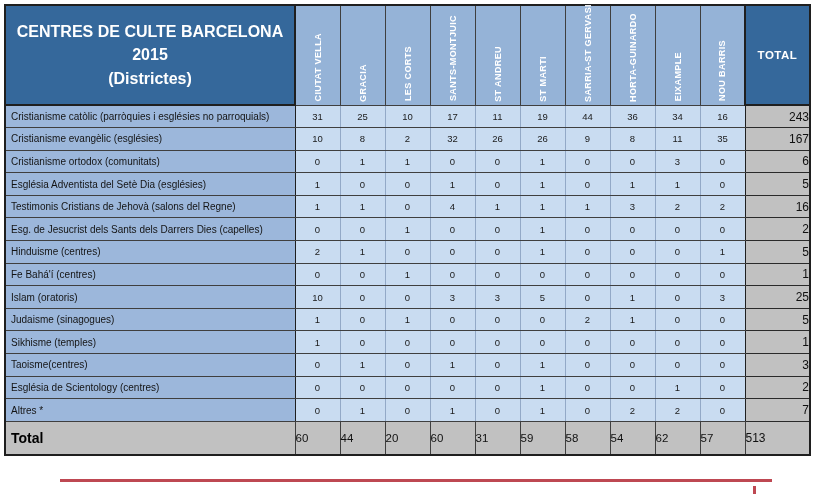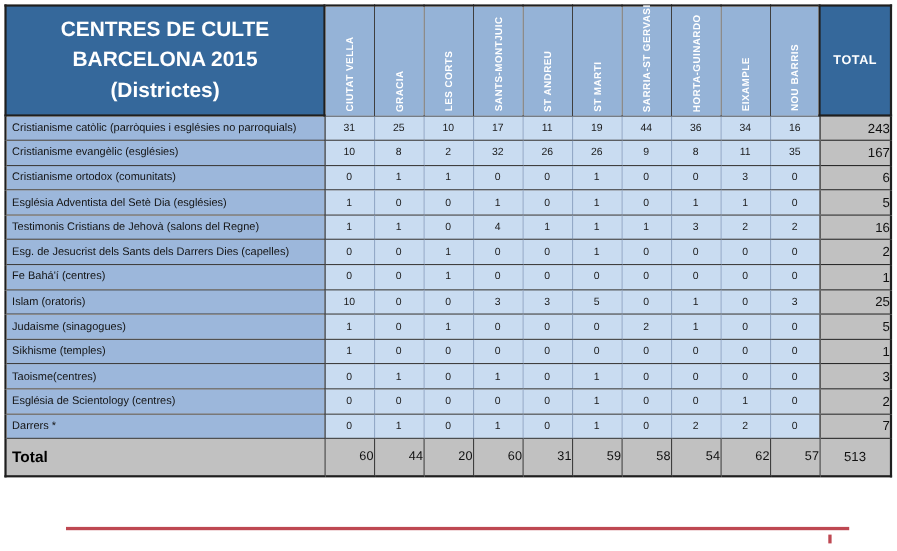--- a/index.html
+++ b/index.html
@@ -20,21 +20,21 @@
     border-collapse:collapse;table-layout:fixed;
     border:2px solid var(--border-dark);
   }
   col.c-label{width:290px;}
   col.c-dist{width:45px;}
   col.c-total{width:65px;}
   thead tr{height:100px;}
   th{padding:0;font-weight:bold;}
   th.title-cell{
     background:var(--header-dark-blue);color:#fff;
-    font-size:19px;line-height:1.45;text-align:center;vertical-align:middle;
+    font-size:16px;line-height:1.45;text-align:center;vertical-align:middle;
     border:2px solid var(--border-dark);
   }
   th.dist{
     background:var(--column-header-blue);
     border:1px solid var(--border-mid);
     vertical-align:bottom;position:relative;
   }
   .hwrap{height:96px;display:flex;align-items:flex-end;justify-content:center;}
   .vtext{
     writing-mode:vertical-rl;transform:rotate(180deg);
@@ -77,23 +77,23 @@
     background:var(--total-gray);
     border:1px solid var(--border-mid);
     border-top:1.5px solid var(--border-dark);
     border-bottom:2px solid var(--border-dark);
   }
   td.total-lbl{
     font-size:14px;font-weight:bold;color:#000;
     text-align:left;padding-left:5px;
     border-left:2px solid var(--border-dark);
   }
-  td.total-num{font-size:11.5px;text-align:right;color:#111;}
+  td.total-num{font-size:11.5px;text-align:left;color:#111;}
   td.grand-total{
-    font-size:12px;text-align:center;color:#111;
+    font-size:12px;color:#111;
     border-right:2px solid var(--border-dark);
   }
   .red-line{
     position:absolute;left:60px;top:479px;width:712px;height:3px;
     background:var(--accent-red-line);
   }
   .red-tick{
     position:absolute;left:753px;top:486px;width:3px;height:8px;
     background:var(--accent-red-line);
   }
@@ -256,20 +256,34 @@
           <td class="num">0</td>
           <td class="num">0</td>
           <td class="num">1</td>
           <td class="num">0</td>
           <td class="num">0</td>
           <td class="num">0</td>
           <td class="num">0</td>
           <td class="rowtotal">2</td>
         </tr>
         <tr>
+          <td class="lbl">Hinduisme (centres)</td>
+          <td class="num">2</td>
+          <td class="num">1</td>
+          <td class="num">0</td>
+          <td class="num">0</td>
+          <td class="num">0</td>
+          <td class="num">1</td>
+          <td class="num">0</td>
+          <td class="num">0</td>
+          <td class="num">0</td>
+          <td class="num">1</td>
+          <td class="rowtotal">5</td>
+        </tr>
+        <tr>
           <td class="lbl">Fe Bahá'í (centres)</td>
           <td class="num">0</td>
           <td class="num">0</td>
           <td class="num">1</td>
           <td class="num">0</td>
           <td class="num">0</td>
           <td class="num">0</td>
           <td class="num">0</td>
           <td class="num">0</td>
           <td class="num">0</td>
@@ -340,21 +354,21 @@
           <td class="num">0</td>
           <td class="num">0</td>
           <td class="num">1</td>
           <td class="num">0</td>
           <td class="num">0</td>
           <td class="num">1</td>
           <td class="num">0</td>
           <td class="rowtotal">2</td>
         </tr>
         <tr>
-          <td class="lbl">Darrers *</td>
+          <td class="lbl">Altres *</td>
           <td class="num">0</td>
           <td class="num">1</td>
           <td class="num">0</td>
           <td class="num">1</td>
           <td class="num">0</td>
           <td class="num">1</td>
           <td class="num">0</td>
           <td class="num">2</td>
           <td class="num">2</td>
           <td class="num">0</td>

